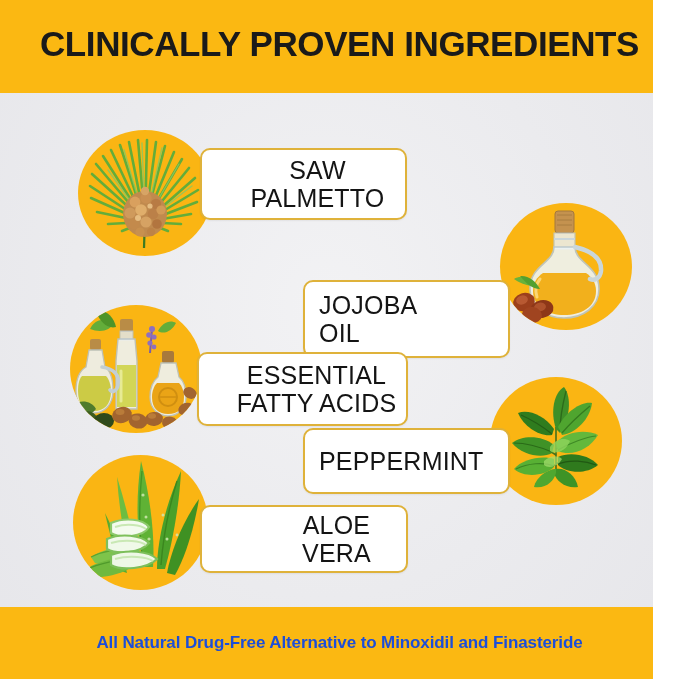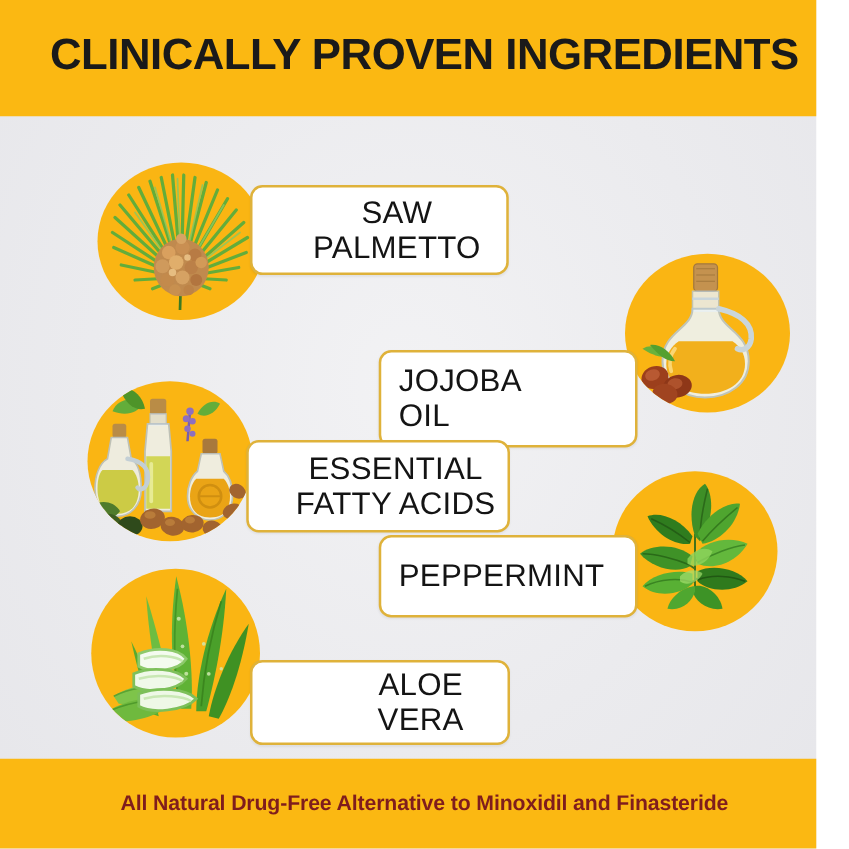--- a/index.html
+++ b/index.html
@@ -60,21 +60,21 @@
     width: 679px;
     height: 72px;
     background: #fbb812;
     display: flex;
     align-items: center;
     justify-content: center;
   }
   .footer-text {
     font-size: 17px;
     font-weight: bold;
-    color: #7f1d1d;
+    color: #1d4ed8;
     white-space: nowrap;
     letter-spacing: -0.1px;
   }
 
   
   .ingredient-row {
     position: absolute;
   }
   .circle {
     position: absolute;
@@ -352,21 +352,21 @@
           <path d="M38 68 C52 62, 70 64, 76 72 C70 82, 48 84, 38 78 Z" fill="#f4fbef" stroke="#8cc96a" stroke-width="2.2"></path>
           <path d="M42 72 C54 68, 68 70, 73 74" stroke="#c9e8b4" stroke-width="2" fill="none"></path>
           <path d="M34 84 C48 78, 68 80, 76 88 C68 98, 44 100, 34 94 Z" fill="#f0f9e9" stroke="#7ec05b" stroke-width="2.2"></path>
           <path d="M38 88 C52 84, 68 86, 73 90" stroke="#c9e8b4" stroke-width="2" fill="none"></path>
           <path d="M38 100 C54 94, 76 96, 84 104 C74 114, 48 116, 38 110 Z" fill="#eef8e6" stroke="#7cbf59" stroke-width="2.2"></path>
           <path d="M42 104 C56 100, 74 102, 80 106" stroke="#c9e8b4" stroke-width="2" fill="none"></path>
         </g>
       </svg>
     </div>
 
-    <div class="label-box" style="left:200px; top:528px; width:208px; height:68px;padding-left:37px;">
+    <div class="label-box" style="left:200px; top:505px; width:208px; height:68px;padding-left:37px;">
       <span class="label-text left">ALOE VERA</span>
     </div>
   </div>
 
   <div class="footer-band">
     <div class="footer-text">All Natural Drug-Free Alternative to Minoxidil and Finasteride</div>
   </div>
 
 </div>
 

